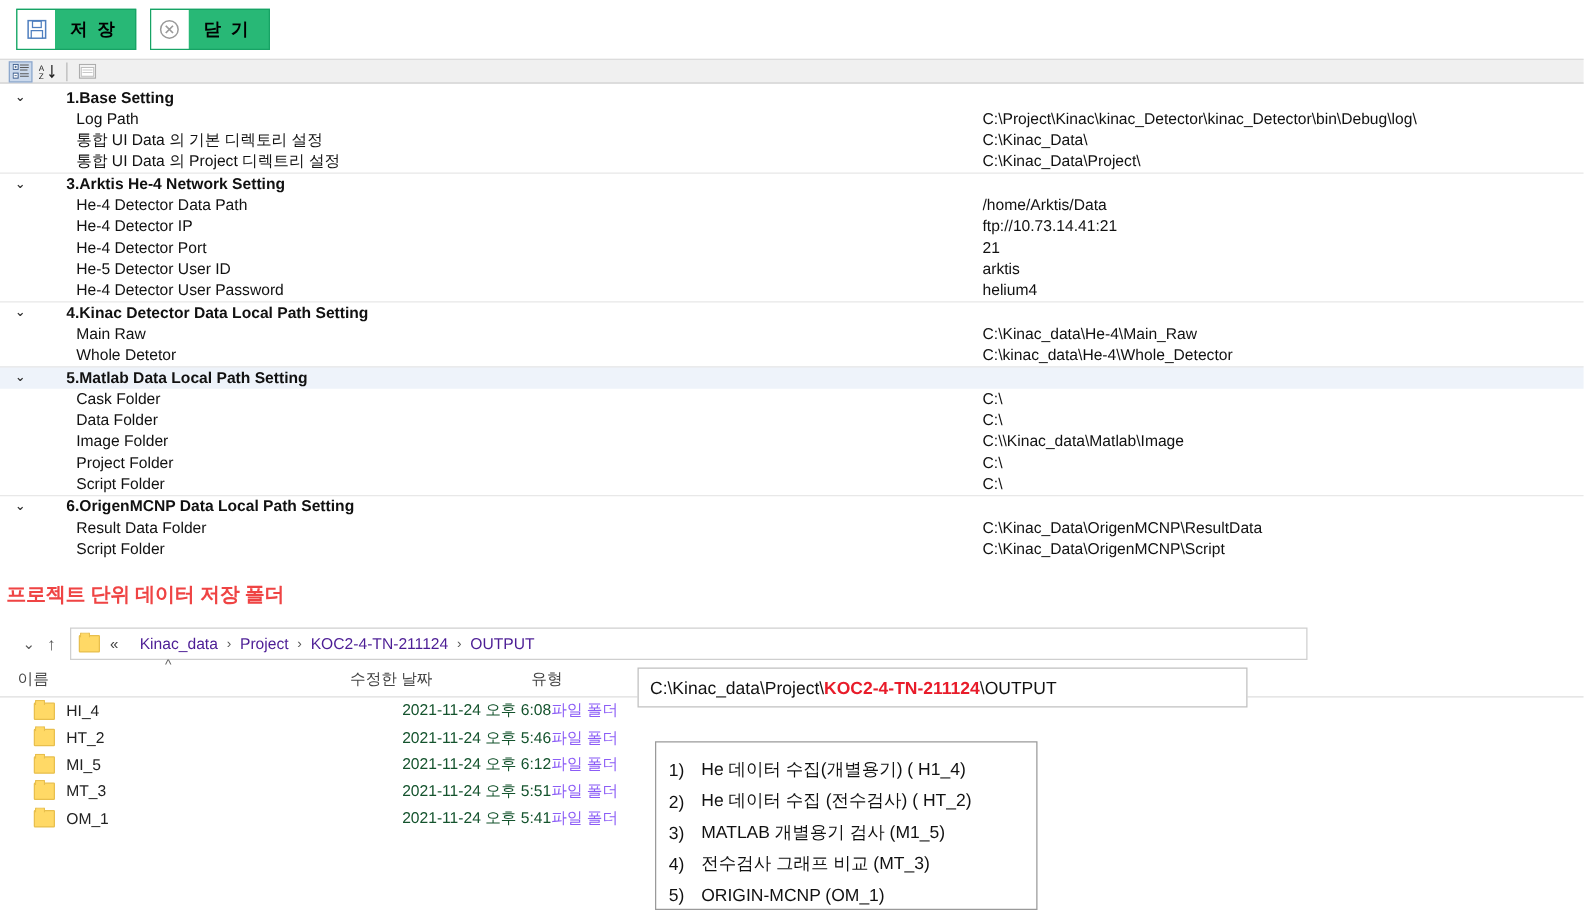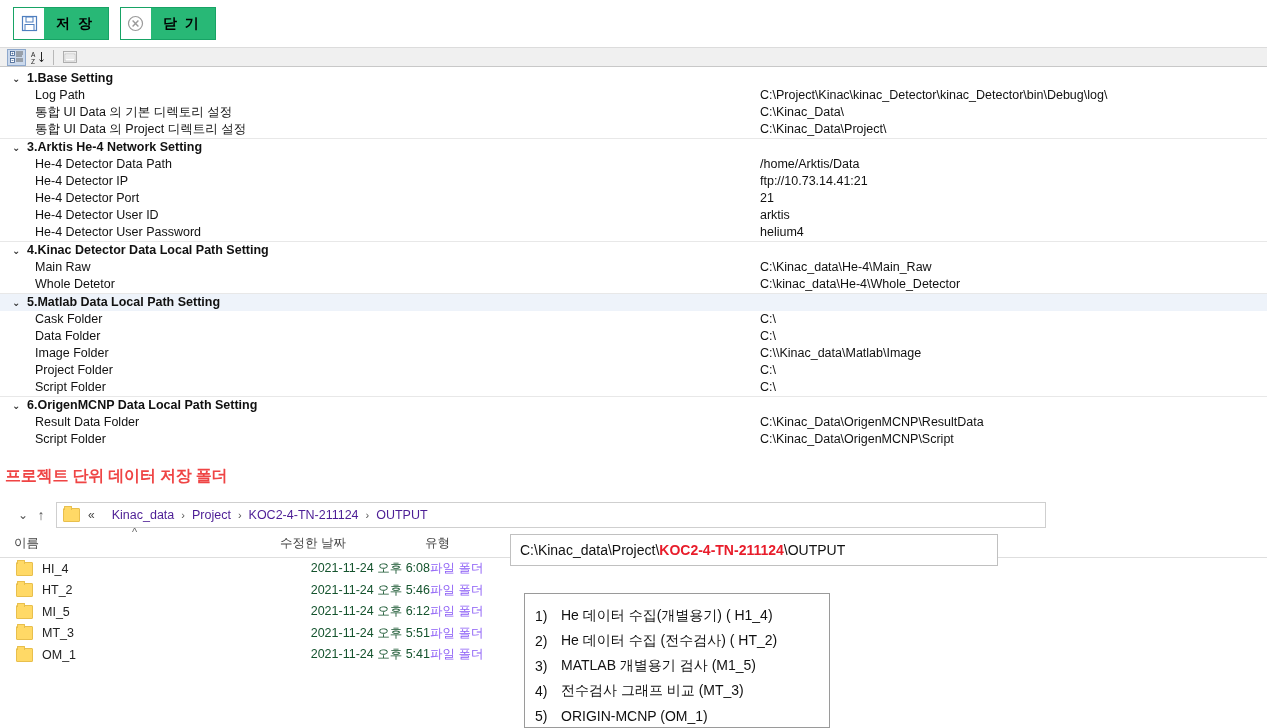--- a/index.html
+++ b/index.html
@@ -116,20 +116,21 @@
     text-align: left;
     cursor: pointer;
   }
   .pg-name {
     padding-left: 0;
     flex: none;
     width: 760px;
     box-sizing: border-box;
     overflow: hidden;
     text-overflow: ellipsis;
+    margin-left: 26px;
   }
   .pg-row.prop .pg-name { padding-left: 35px; }
   .pg-value {
     flex: 1;
     overflow: hidden;
     text-overflow: ellipsis;
     cursor: text;
   }
   .pg-row.selected { background: #eef3fa; }
 
@@ -251,21 +252,21 @@
   #col-type { width: 112px; }
   #col-size { width: 100px; }
 
   
   #filelist { position: relative; }
   .file-row {
     display: flex;
     align-items: center;
     height: 21.5px;
     font-size: 12.5px;
-    padding-left: 16px;
+    padding-left: 27px;
     box-sizing: border-box;
     color: #222;
     cursor: default;
   }
   .file-row .fname {
     width: 252px;
     padding-left: 9px;
     box-sizing: border-box;
   }
   .file-row .fdate { width: 145px; color: #14532d; text-align: right; }
@@ -375,21 +376,21 @@
     </div>
     <div class="pg-row prop">
       <span class="pg-name">He-4 Detector IP</span>
       <span class="pg-value">ftp://10.73.14.41:21</span>
     </div>
     <div class="pg-row prop">
       <span class="pg-name">He-4 Detector Port</span>
       <span class="pg-value">21</span>
     </div>
     <div class="pg-row prop">
-      <span class="pg-name">He-4 Detector User ID</span>
+      <span class="pg-name">He-5 Detector User ID</span>
       <span class="pg-value">arktis</span>
     </div>
     <div class="pg-row prop">
       <span class="pg-name">He-4 Detector User Password</span>
       <span class="pg-value">helium4</span>
     </div>
     <div class="pg-row cat">
       <span class="pg-chevron">⌄</span>
       <span class="pg-name">4.Kinac Detector Data Local Path Setting</span>
       <span class="pg-value"></span>

